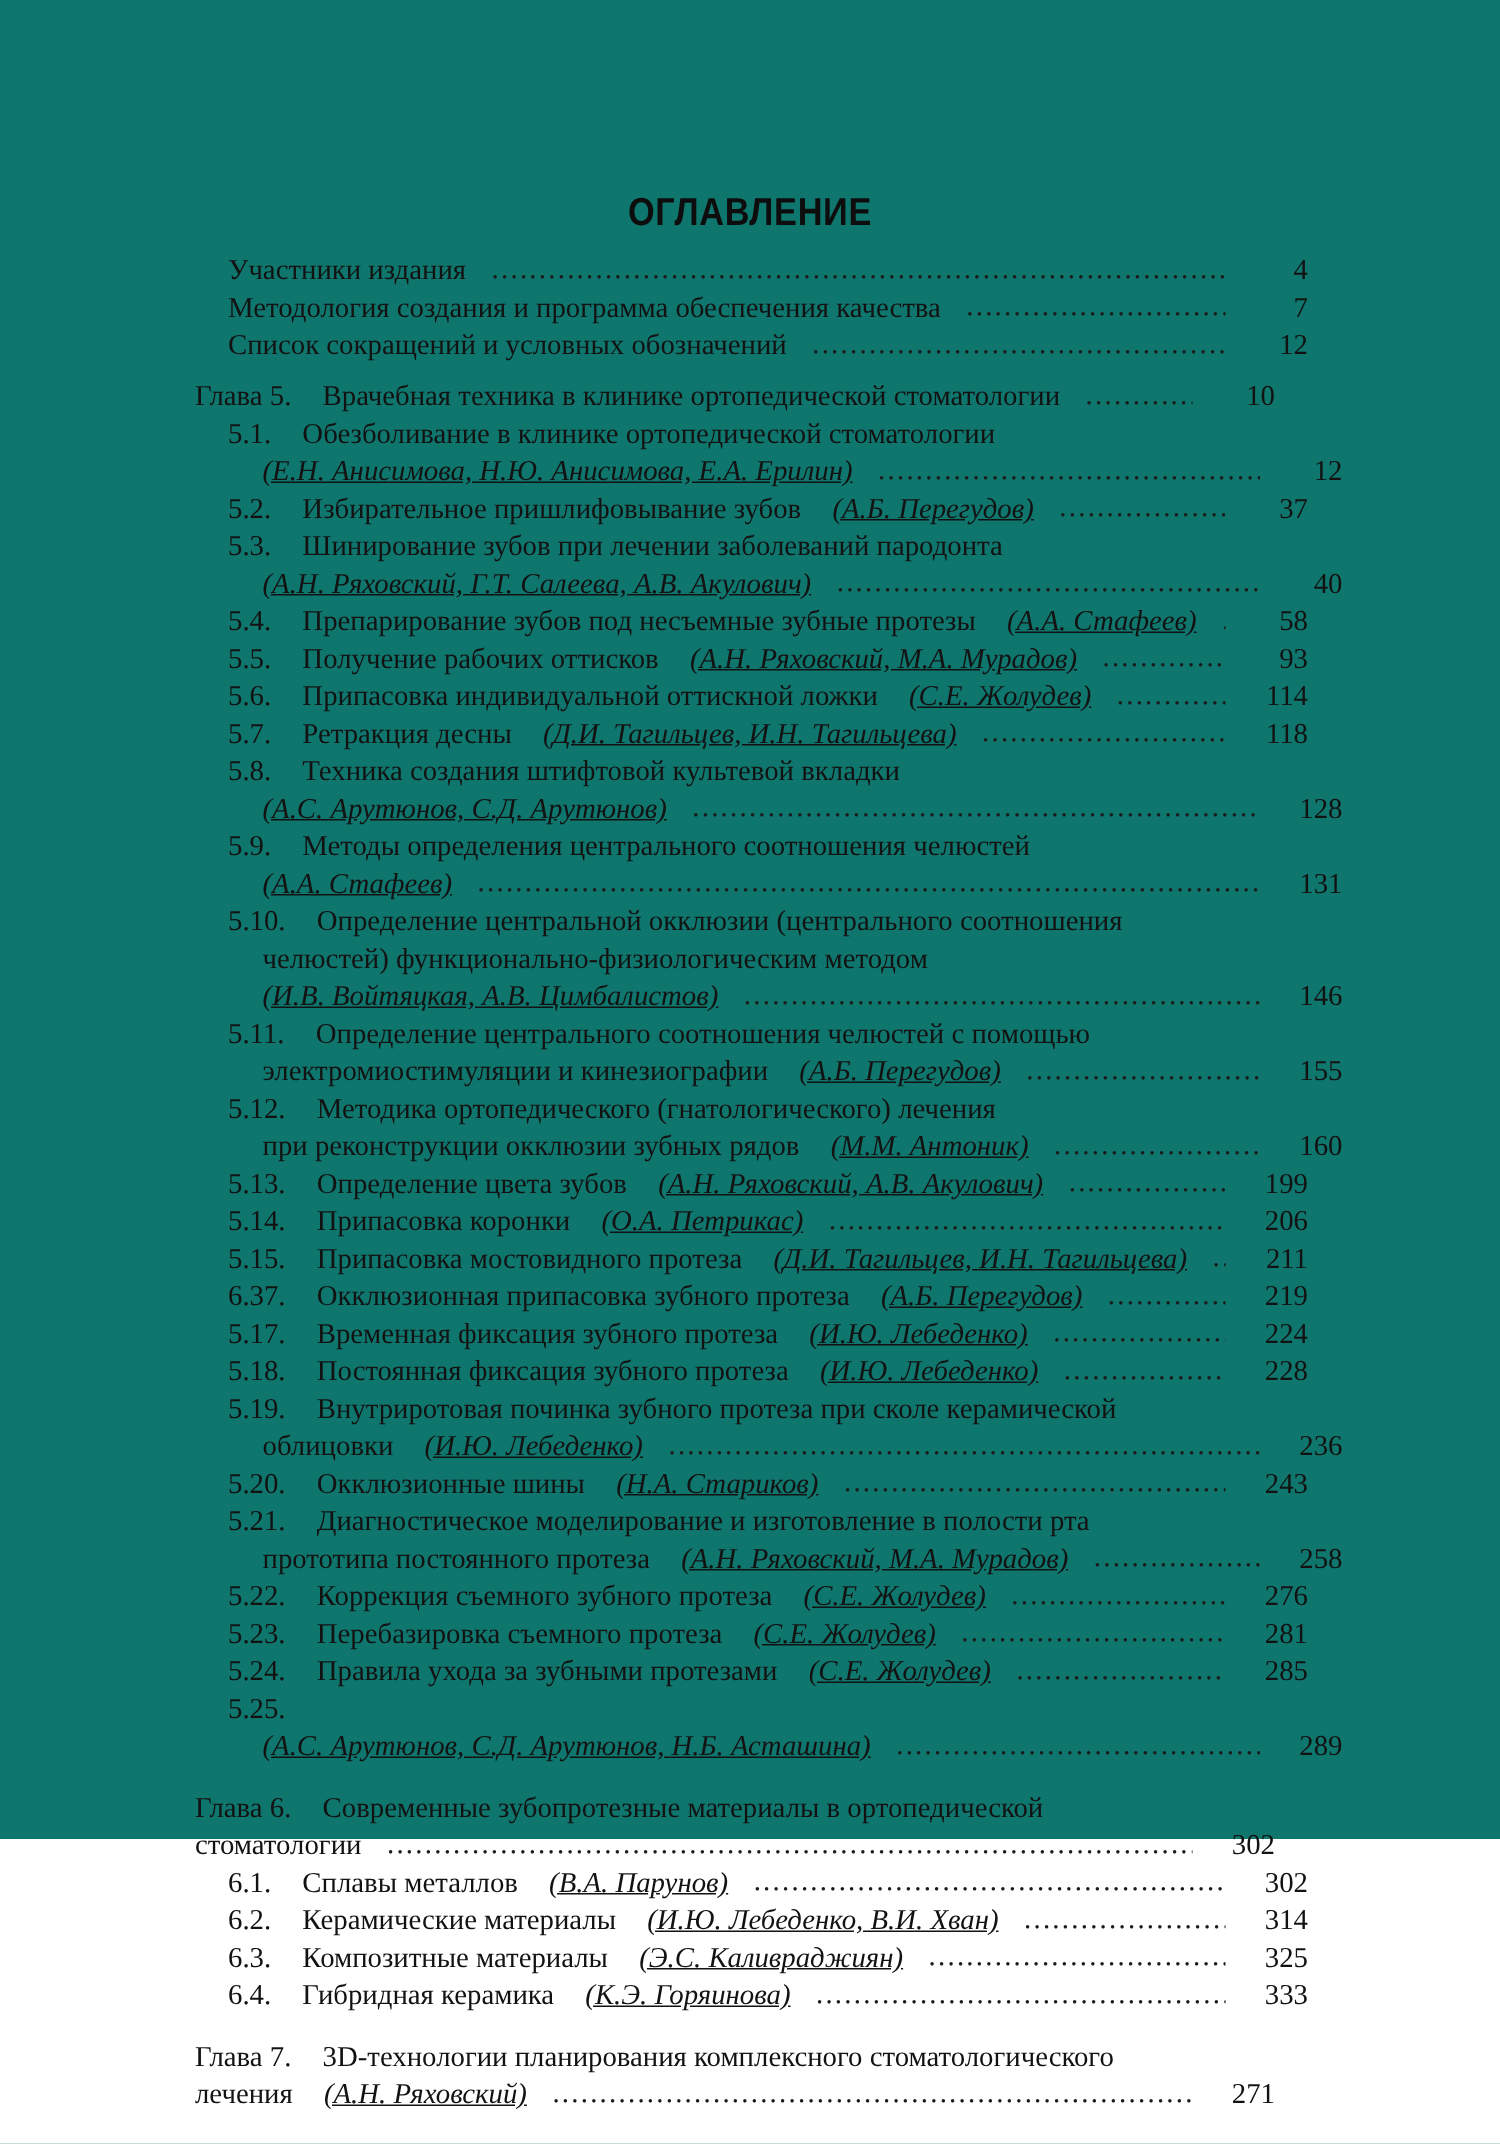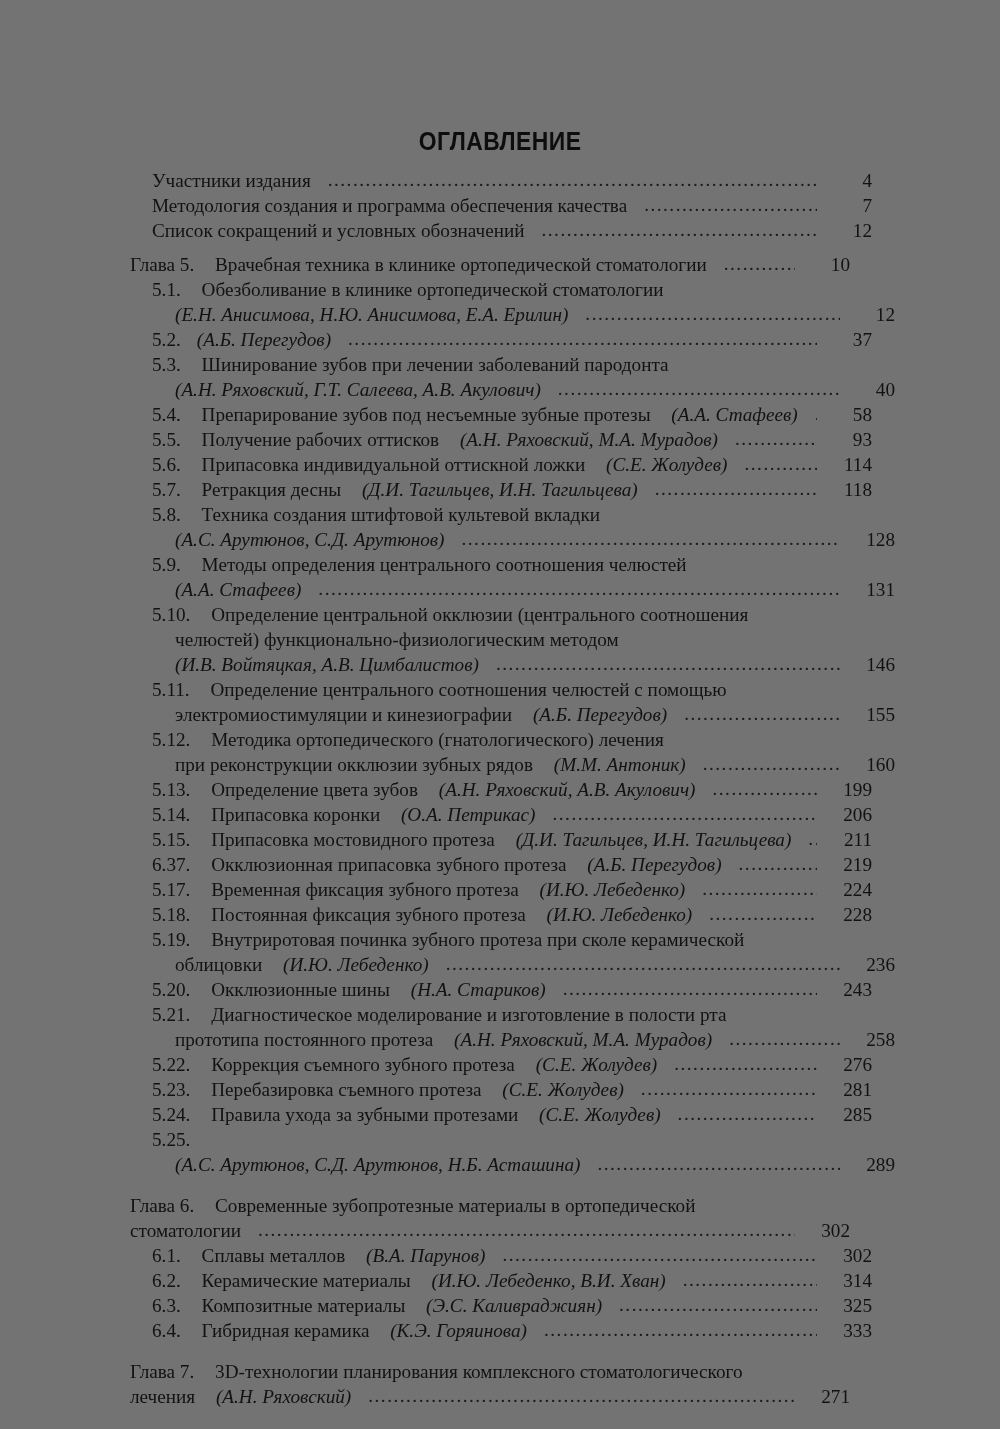--- a/index.html
+++ b/index.html
@@ -14,22 +14,22 @@
     font-family: "Liberation Serif", "DejaVu Serif", serif;
     color: #111111;
     position: relative;
     overflow: hidden;
   }
   .page {
     position: absolute;
     left: 0;
     top: 0;
     width: 1000px;
-    height: 1429px;
-    background: #737373;
+    height: 1226px;
+    background: #0f766e;
   }
   .toc-title {
     position: absolute;
     left: 0;
     top: 126px;
     width: 1000px;
     text-align: center;
     font-family: "Liberation Sans", "DejaVu Sans", sans-serif;
     font-weight: bold;
     font-size: 26px;
@@ -82,21 +82,21 @@
     flex: 0 0 auto;
     text-align: right;
     min-width: 34px;
     padding-left: 4px;
     font-size: 19.2px;
     color: #121212;
   }
   .noleader .leader { visibility: hidden; }
 
   .bold { font-weight: normal; }
-  .ital { font-style: italic; }
+  .ital { font-style: italic; text-decoration: underline; }
 
   .gap-sm { height: 9px; }
   .gap-md { height: 16px; }
 </style>
 </head>
 <body>
 
 <div class="page">
 
   <div class="toc-title">ОГЛАВЛЕНИЕ</div>
@@ -148,20 +148,21 @@
       <div class="row">
         <span class="txt ital">(Е.Н. Анисимова, Н.Ю. Анисимова, Е.А. Ерилин)</span>
         <span class="leader">.................................................................................................................</span>
         <span class="pageno">12</span>
       </div>
     </div>
 
     <div class="entry lvl-sub">
       <div class="row">
         <span class="txt">5.2.</span>
+        <span class="txt"> Избирательное пришлифовывание зубов </span>
         <span class="txt ital">(А.Б. Перегудов)</span>
         <span class="leader">.................................................................................................................</span>
         <span class="pageno">37</span>
       </div>
     </div>
 
     <div class="entry lvl-sub noleader">
       <div class="row">
         <span class="txt">5.3.</span>
         <span class="txt"> Шинирование зубов при лечении заболеваний пародонта</span>

